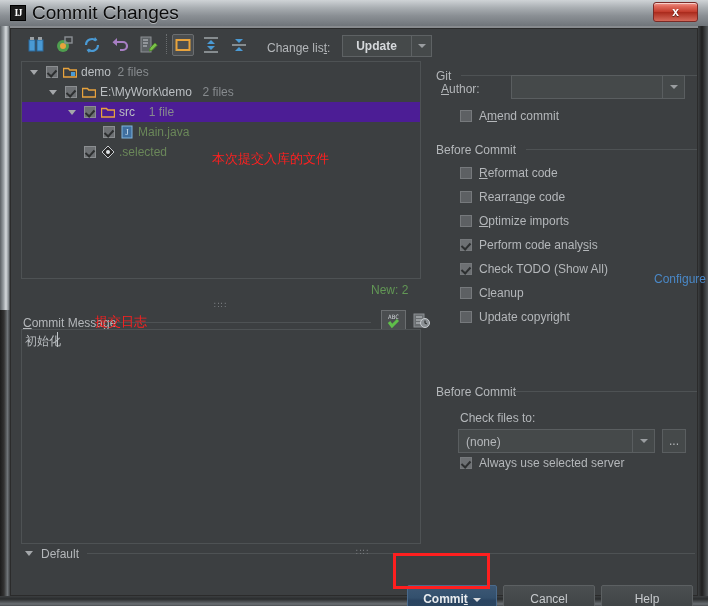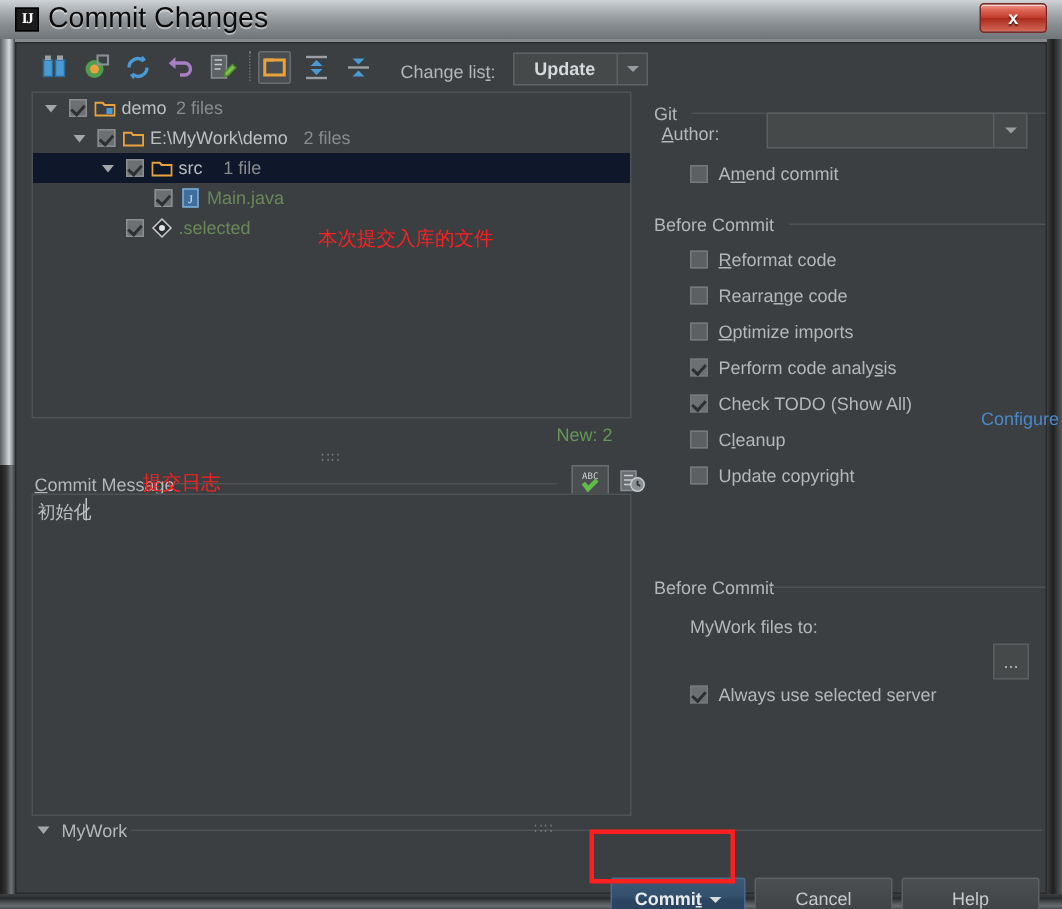--- a/index.html
+++ b/index.html
@@ -92,21 +92,21 @@
   .tri-d{
     width:0;height:0;border-left:4px solid transparent;border-right:4px solid transparent;
     border-top:4px solid #9a9da0;
   }
   
   .tree{
     position:absolute;left:10px;top:32px;width:400px;height:218px;
     background:#3c3f41;border:1px solid #4e5254;box-sizing:border-box;overflow:hidden;
   }
   .row{position:relative;height:20px;line-height:20px;white-space:nowrap;}
-  .row.sel{background:#0f172a;}
+  .row.sel{background:#4c1d95;}
   .twisty{
     position:absolute;top:8px;width:0;height:0;
     border-left:4.5px solid transparent;border-right:4.5px solid transparent;
     border-top:5px solid #a4a7aa;cursor:pointer;
   }
   .cb{
     position:absolute;top:4px;width:12px;height:12px;
     background:#6d7073;border:1px solid #8b8e91;box-sizing:border-box;cursor:pointer;
   }
   .cb.on::after{
@@ -412,30 +412,36 @@
         <div class="chk-row" style="left: 449px; top: 279px;">
           <div class="chk"></div>
           <div class="chk-lbl">Update copyright</div>
         </div>
       </div>
     <div class="link" style="left:611px;top:243px">Configure</div>
 
     <div class="grp" style="left:425px;top:356px">Before Commit</div>
     <div class="grp-rule" style="left:503px;top:362px;width:183px"></div>
 
-    <div class="fld-lbl" style="left:449px;top:382px">MyWork files to:</div>
+    <div class="fld-lbl" style="left:449px;top:382px">Check files to:</div>
+    <div class="combo" style="left:447px;top:400px;width:197px;height:24px">
+      <div class="val">(none)</div>
+      <div class="arw">
+        <div class="tri-d" style="position:absolute;left:7px;top:9px"></div>
+      </div>
+    </div>
     <div class="dots-btn" style="left:651px;top:400px;width:24px;height:24px;line-height:22px">...</div>
 
     <div class="chk-row" style="left:449px;top:425px">
       <div class="chk on"></div>
       <div class="chk-lbl">Always use selected server</div>
     </div>
 
     <div class="det-tri"></div>
-    <div class="det-lbl">MyWork</div>
+    <div class="det-lbl">Default</div>
     <div class="det-rule"></div>
     <div class="grip" style="left:345px;top:518px">∷∷</div>
 
     <div class="btn primary" style="left:396px;top:556px;width:90px"><span>Commi</span><u>t</u><span class="cdrop"></span></div>
     <div class="btn" style="left:492px;top:556px;width:92px">Cancel</div>
     <div class="btn" style="left:590px;top:556px;width:92px">Help</div>
   </div>
 
   <div id="annos">
       <div class="anno" style="left: 212px; top: 150px;">本次提交入库的文件</div>

